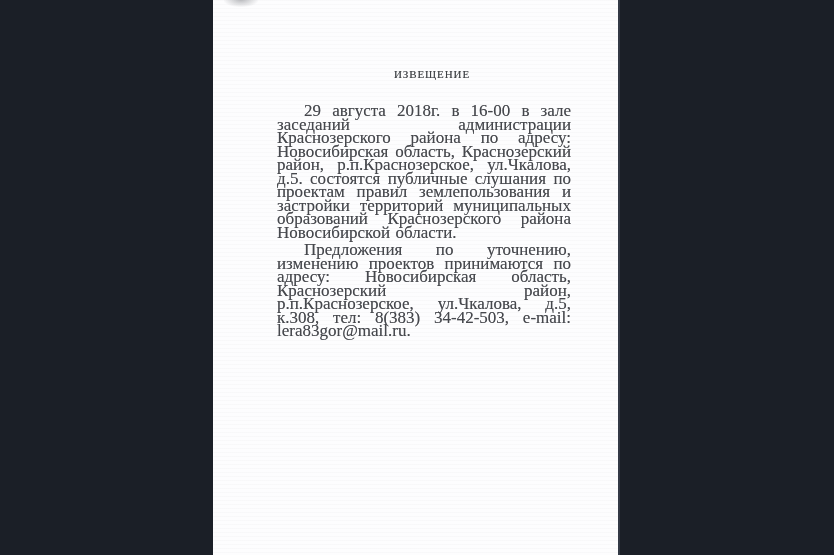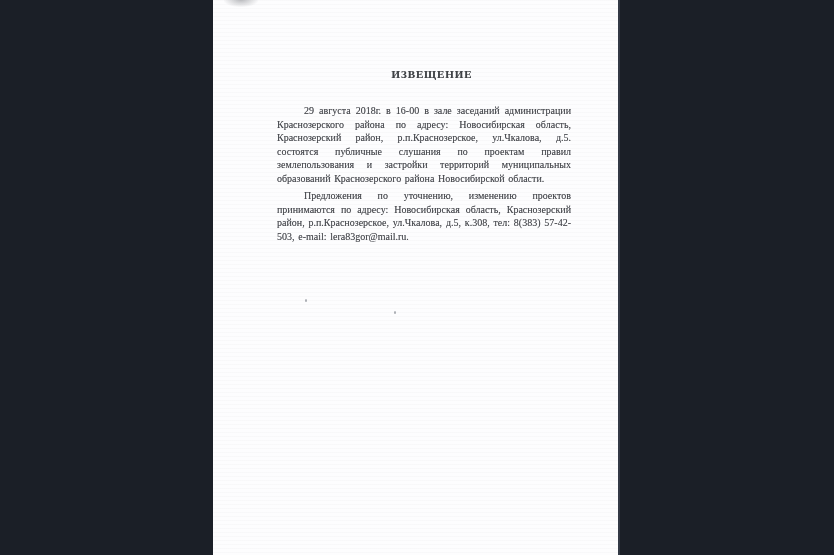--- a/index.html
+++ b/index.html
@@ -57,44 +57,44 @@
   .speck-1 { left: 92px;  top: 299px; }
   .speck-2 { left: 181px; top: 311px; }
   .doc {
     position: relative;
     padding: 68px 31px 0 64px;
     color: #46484d;
   }
   .doc-title {
     text-align: center;
     font-size: 11px;
-    font-weight: 700;
+    font-weight: 400;
     letter-spacing: 0.9px;
     color: #3f4246;
     margin: 0 0 24px 0;
     text-shadow: 0 0 0.4px rgba(63,66,70,0.55);
   }
   .doc p {
     margin: 0 16px 4px 0;
-    font-size: 10px;
+    font-size: 17px;
     line-height: 13.5px;
     text-align: justify;
     text-indent: 27px;
     word-spacing: 1.2px;
     color: #46484d;
     text-shadow: 0 0 0.4px rgba(70,72,77,0.5);
   }
 </style>
 </head>
 <body>
 
 <div class="viewer">
   <div class="paper">
     <div class="scan-smudge"></div>
     <div class="scan-speck speck-1"></div>
     <div class="scan-speck speck-2"></div>
     <div class="doc">
       <h1 class="doc-title">ИЗВЕЩЕНИЕ</h1>
       <p>29 августа 2018г. в 16-00 в зале заседаний администрации Краснозерского района по адресу: Новосибирская область, Краснозерский район, р.п.Краснозерское, ул.Чкалова, д.5.  состоятся публичные слушания по проектам правил землепользования и застройки территорий муниципальных образований Краснозерского района Новосибирской области.</p>
-      <p>Предложения по уточнению, изменению проектов принимаются по адресу: Новосибирская область, Краснозерский район, р.п.Краснозерское, ул.Чкалова, д.5, к.308, тел: 8(383) 57-42-503, e-mail: lera83gor@mail.ru.</p>
+      <p>Предложения по уточнению, изменению проектов принимаются по адресу: Новосибирская область, Краснозерский район, р.п.Краснозерское, ул.Чкалова, д.5, к.308, тел: 8(383) 34-42-503, e-mail: lera83gor@mail.ru.</p>
     </div>
   </div>
 </div>
 
 </body></html>

